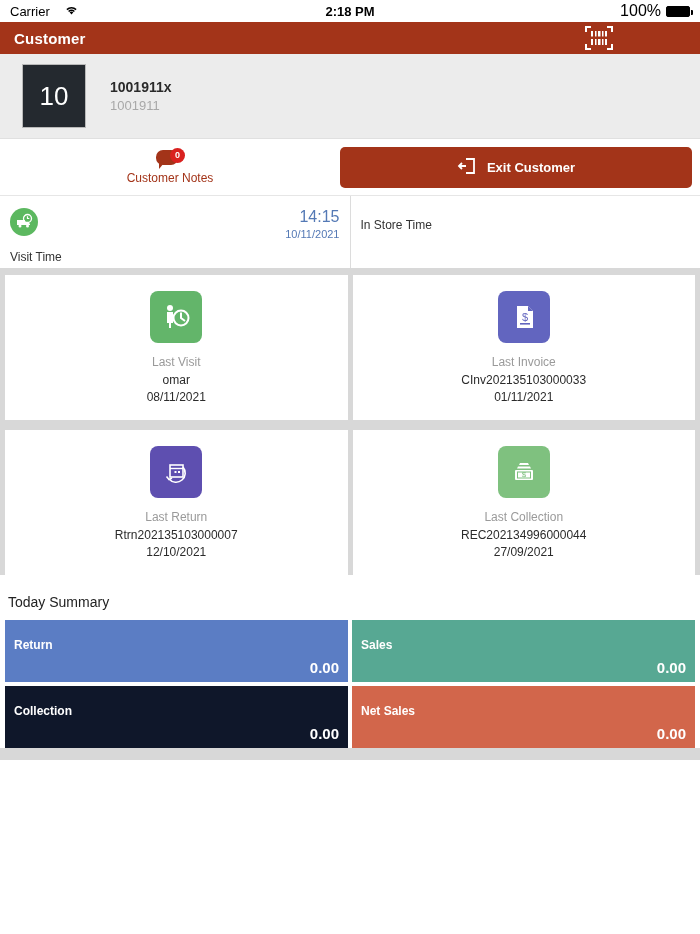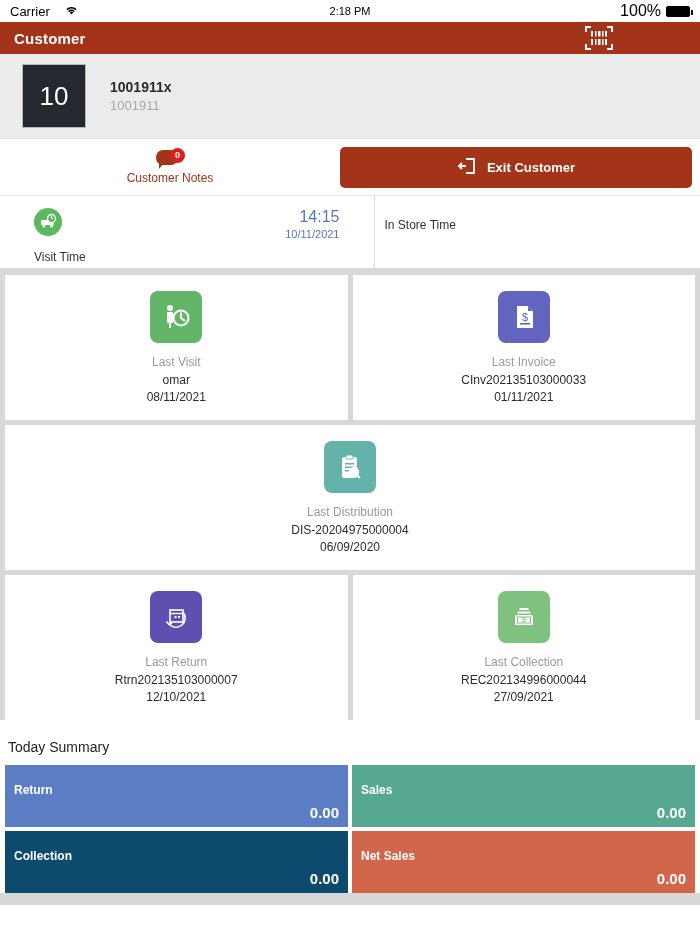--- a/index.html
+++ b/index.html
@@ -17,21 +17,21 @@
     display: flex;
     align-items: center;
     padding: 0 10px;
     font-size: 13px;
     color: #000;
     position: relative;
   }
   .sb-left { display: flex; align-items: center; gap: 14px; }
   .sb-center {
     position: absolute; left: 0; right: 0; text-align: center;
-    font-weight: 400; font-size: 11px; pointer-events: none;
+    font-weight: 700; font-size: 13px; pointer-events: none;
   }
   .sb-right {
     margin-left: auto; display: flex; align-items: center; gap: 5px;
     font-size: 16px;
   }
   .battery {
     width: 24px; height: 11px; border: 1px solid #000; border-radius: 2px;
     position: relative; background: #000;
   }
   .battery::after {
@@ -113,21 +113,21 @@
     font-family: "Liberation Sans", sans-serif;
     cursor: pointer;
   }
 
   
   .time-row {
     height: 74px; background: #fff;
     display: flex;
     border-bottom: 2px solid #d8d8d8;
   }
-  .time-cell { flex: 1; position: relative; padding: 12px 10px 0 10px; margin-left: 24px; }
+  .time-cell { flex: 1; position: relative; padding: 12px 10px 0 10px; }
   .time-cell + .time-cell { border-left: 1px solid #dcdcdc; }
   .time-top { display: flex; align-items: flex-start; }
   .circle-icon {
     width: 28px; height: 28px; border-radius: 50%;
     display: flex; align-items: center; justify-content: center;
     flex: none;
   }
   .c-green { background: #5cb860; }
   .c-teal  { background: #60b2a6; }
   .time-values { margin-left: auto; text-align: right; }
@@ -165,21 +165,21 @@
   .sum-tile {
     width: calc(50% - 2px); height: 62px;
     padding: 18px 9px 6px 9px;
     color: #fff;
     display: flex; flex-direction: column; justify-content: space-between;
   }
   .sum-label { font-size: 12px; font-weight: bold; }
   .sum-value { font-size: 15px; font-weight: bold; text-align: right; }
   .t-blue   { background: #5b7dc4; }
   .t-teal   { background: #57a893; }
-  .t-orange { background: #0c4a6e; }
+  .t-orange { background: #0f172a; }
   .t-red    { background: #d2664b; }
   .bottom-strip { height: 12px; background: #d8d8d8; }
 </style>
 </head>
 <body>
 
 <div class="status-bar">
   <div class="sb-left">
     <span>Carrier</span>
     <span>
@@ -303,38 +303,20 @@
           <rect x="11" y="21" width="10" height="1.6" fill="#6265bf"></rect>
         </svg>
       </div>
       <div class="card-title">Last Invoice</div>
       <div class="card-value">CInv202135103000033</div>
       <div class="card-date">01/11/2021</div>
     </div>
   </div>
 
   <div class="card-row">
-    <div class="info-card">
-      <div class="card-icon i-teal">
-        <svg width="30" height="30" viewBox="0 0 30 30">
-          <rect x="7" y="5" width="15" height="21" rx="2" fill="#fff"></rect>
-          <rect x="11" y="3" width="7" height="4" rx="1.4" fill="#fff" stroke="#63b3aa" stroke-width="1"></rect>
-          <g fill="#63b3aa">
-            <rect x="10" y="11" width="9" height="1.5"></rect>
-            <rect x="10" y="14.5" width="9" height="1.5"></rect>
-            <rect x="10" y="18" width="5" height="1.5"></rect>
-          </g>
-          <circle cx="19" cy="20" r="4.2" fill="none" stroke="#fff" stroke-width="2"></circle>
-          <path d="M22 23 L25 26" stroke="#fff" stroke-width="2.2"></path>
-        </svg>
-      </div>
-      <div class="card-title">Last Distribution</div>
-      <div class="card-value">DIS-20204975000004</div>
-      <div class="card-date">06/09/2020</div>
-    </div>
   </div>
 
   <div class="card-row">
     <div class="info-card">
       <div class="card-icon i-violet">
         <svg width="30" height="30" viewBox="0 0 30 30">
           <rect x="9" y="8" width="13" height="12" fill="none" stroke="#fff" stroke-width="1.6"></rect>
           <path d="M9 11.5 H22" stroke="#fff" stroke-width="1.4"></path>
           <rect x="13.5" y="14" width="2" height="2" fill="#fff"></rect>
           <rect x="17" y="14" width="2" height="2" fill="#fff"></rect>

